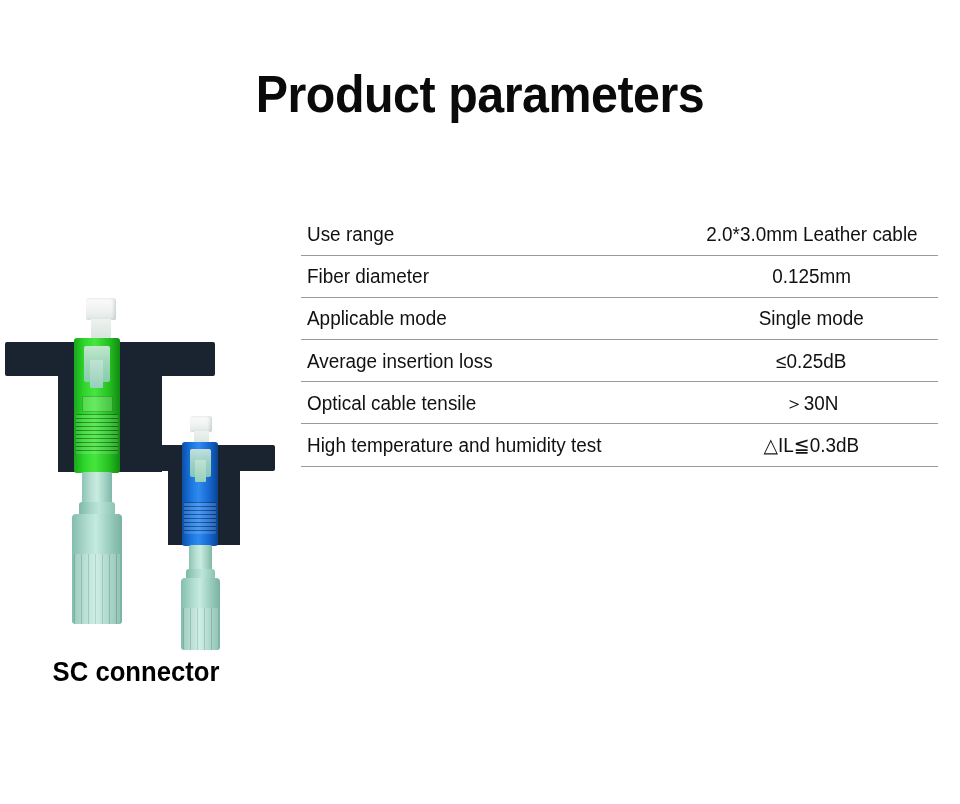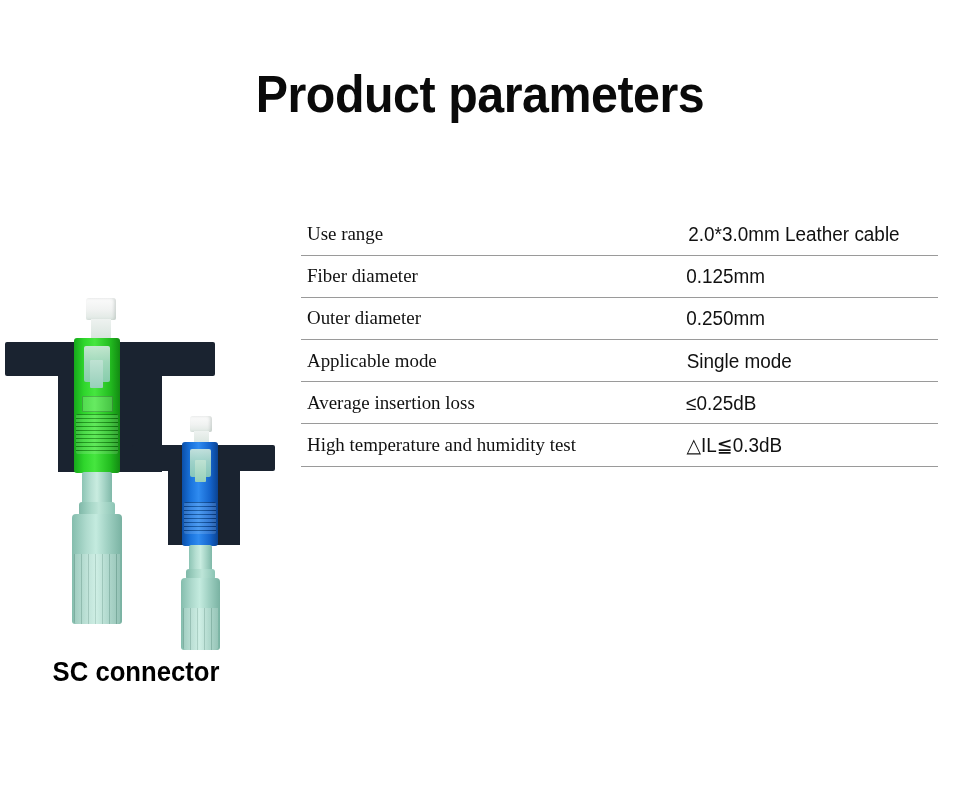--- a/index.html
+++ b/index.html
@@ -184,24 +184,24 @@
     font-size: 19.5px;
     line-height: 24px;
     color: #111111;
     white-space: nowrap;
   }
   #spec-table td.spec-label {
     width: 378px;
     text-align: left;
     padding-left: 6px;
     transform-origin: left center;
-    font-family: Liberation Serif, serif;
   }
   #spec-table td.spec-value {
     width: 253px;
+    text-align: center;
   }
   .shrink-label {
     display: inline-block;
     transform: scaleX(0.97);
     transform-origin: left center;
   }
   .shrink-value {
     display: inline-block;
     transform: scaleX(0.97);
     transform-origin: center center;
@@ -271,31 +271,31 @@
     <tbody>
       <tr>
         <td class="spec-label"><span class="shrink-label">Use range</span></td>
         <td class="spec-value"><span class="shrink-value">2.0*3.0mm Leather cable</span></td>
       </tr>
       <tr>
         <td class="spec-label"><span class="shrink-label">Fiber diameter</span></td>
         <td class="spec-value"><span class="shrink-value">0.125mm</span></td>
       </tr>
       <tr>
-        <td class="spec-label"><span class="shrink-label">Outer diameter</span></td>
-        <td class="spec-value"><span class="shrink-value">0.250mm</span></td>
-      </tr>
-      <tr>
         <td class="spec-label"><span class="shrink-label">Applicable mode</span></td>
         <td class="spec-value"><span class="shrink-value">Single mode</span></td>
       </tr>
       <tr>
         <td class="spec-label"><span class="shrink-label">Average insertion loss</span></td>
         <td class="spec-value"><span class="shrink-value">≤0.25dB</span></td>
       </tr>
       <tr>
+        <td class="spec-label"><span class="shrink-label">Optical cable tensile</span></td>
+        <td class="spec-value"><span class="shrink-value">＞30N</span></td>
+      </tr>
+      <tr>
         <td class="spec-label"><span class="shrink-label">High temperature and humidity test</span></td>
         <td class="spec-value"><span class="shrink-value">△IL≦0.3dB</span></td>
       </tr>
     </tbody>
   </table>
 
 </div>
 
 </body></html>

